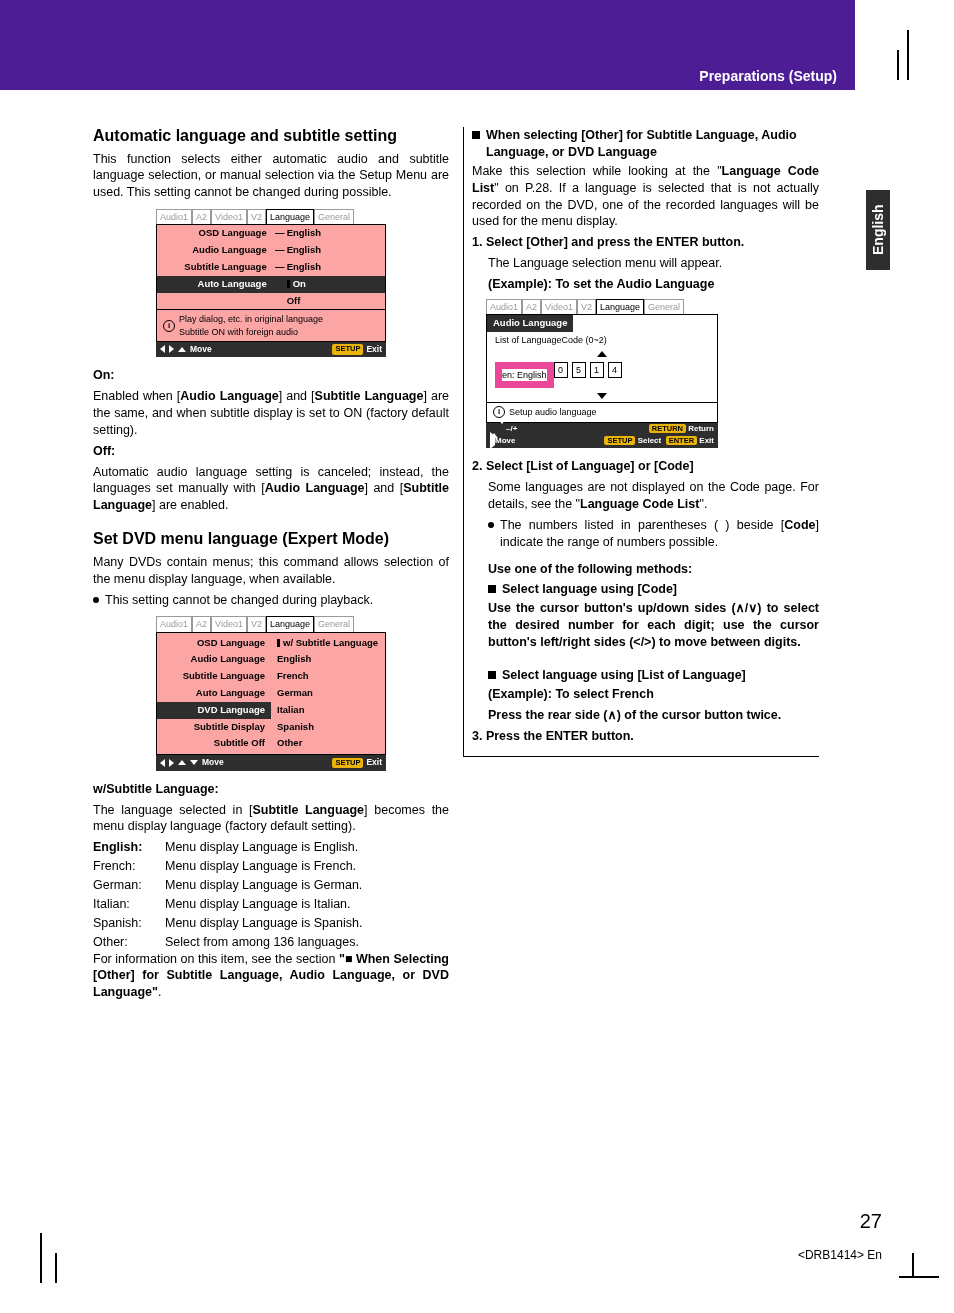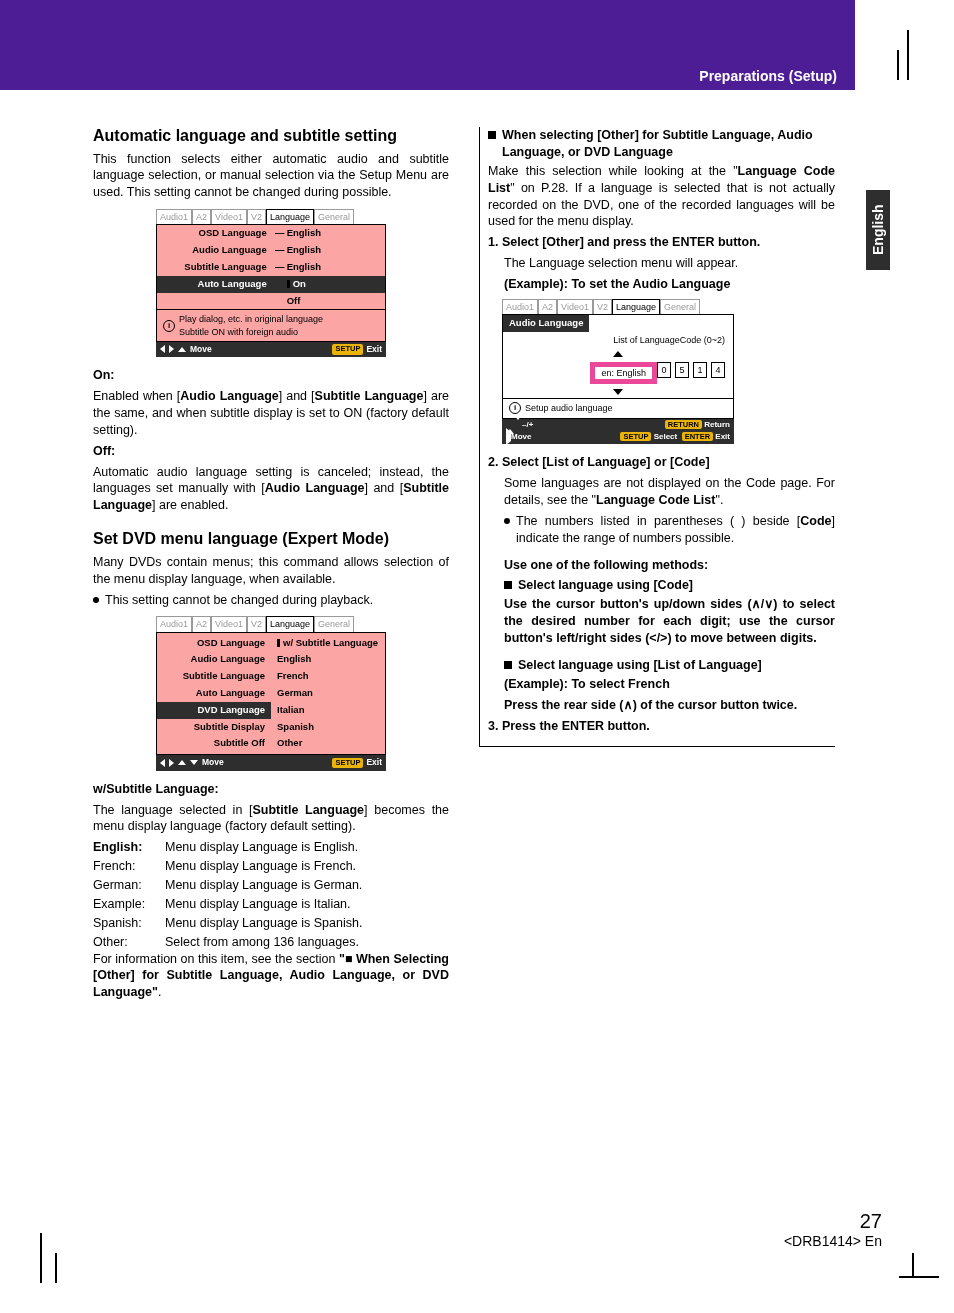--- a/index.html
+++ b/index.html
@@ -12,21 +12,21 @@
   .crop-tr:after{content:"";position:absolute;right:55px;top:50px;width:2px;height:30px;background:#000}
   .crop-bl{position:absolute;left:0;bottom:0;width:80px;height:90px}
   .crop-bl:before{content:"";position:absolute;left:40px;bottom:30px;width:2px;height:50px;background:#000}
   .crop-bl:after{content:"";position:absolute;left:55px;bottom:30px;width:2px;height:30px;background:#000}
   .crop-br{position:absolute;right:0;bottom:0;width:60px;height:60px}
   .crop-br:before{content:"";position:absolute;right:15px;bottom:35px;width:40px;height:2px;background:#000}
   .crop-br:after{content:"";position:absolute;right:40px;bottom:35px;width:2px;height:25px;background:#000}
   .topband{position:absolute;left:0;top:0;width:855px;height:90px;background:#4c1d95}
   .topband-label{position:absolute;right:18px;bottom:6px;color:#fff;font-weight:bold;font-size:14px}
   .lang-tab{position:absolute;right:64px;top:190px;width:24px;height:80px;background:#2e2e2e;color:#fff;writing-mode:vertical-rl;transform:rotate(180deg);text-align:center;font-weight:bold;font-size:14px;display:flex;align-items:center;justify-content:center}
-  .content{position:absolute;left:93px;top:125px;width:742px;display:flex;gap:30px}
+  .content{position:absolute;left:93px;top:125px;width:742px;display:flex;gap:14px}
   .col{width:356px;font-size:12.5px;line-height:1.35}
   h2{font-size:16px;font-weight:bold;margin:0 0 4px}
   p{margin:0 0 4px;text-align:justify}
   .just{text-align:justify}
   b{font-weight:bold}
   .osd{margin:8px auto 10px;width:230px;font-size:10px}
   .osd-tabs{display:flex}
   .osd-tab{border:1px solid #9a9a9a;border-bottom:none;padding:1px 3px;color:#9a9a9a;font-size:9px;white-space:nowrap}
   .osd-tab.active{border-color:#000;color:#000;background:#fff;font-weight:normal}
   .osd-body{border:1px solid #000;background:#fca5a5}
@@ -57,31 +57,31 @@
   .osd2-row .l{width:50%;text-align:right;padding:2px 6px}
   .osd2-row .r{width:50%;padding:2px 6px}
   .osd2-row.sel .l{background:#2e2e2e;color:#fff}
   .osd2-row .r.marker:before{content:"";display:inline-block;width:3px;height:8px;background:#000;margin-right:3px;vertical-align:middle}
   .rightbox{border-left:1px solid #000;border-bottom:1px solid #000;padding-left:8px;padding-bottom:8px}
   .step{margin:4px 0}
   .indent{margin-left:16px}
   .osd3{margin:6px 0 10px 14px;width:232px;font-size:10px}
   .osd3-body{border:1px solid #000}
   .osd3-hdr{background:#2e2e2e;color:#fff;font-weight:bold;padding:2px 6px;font-size:9.5px;display:inline-block}
-  .osd3-row{display:flex;justify-content:flex-end;padding:2px 8px;font-size:9px}
+  .osd3-row{display:flex;justify-content:flex-start;padding:2px 8px;font-size:9px}
   .osd3-center{text-align:center;font-size:9px}
   .digits{display:flex;gap:4px;justify-content:center}
   .digit{border:1px solid #000;width:12px;height:14px;font-size:9px;text-align:center;line-height:14px}
   .tri2{display:inline-block;width:0;height:0;border-left:5px solid transparent;border-right:5px solid transparent}
   .tri2.up{border-bottom:6px solid #000}
   .tri2.dn{border-top:6px solid #000}
   .osd3-foot{background:#2e2e2e;color:#fff;font-size:8px;font-weight:bold}
   .osd3-foot .r1,.osd3-foot .r2{display:flex;justify-content:space-between;align-items:center;padding:1px 4px}
   .pagenum{position:absolute;right:72px;bottom:80px;font-size:20px}
-  .docid{position:absolute;right:72px;bottom:64px;font-size:14px}
+  .docid{position:absolute;right:72px;bottom:51px;font-size:12px}
 </style>
 </head>
 <body>
 
 <div class="page">
   <div class="crop-tl"></div>
   <div class="crop-tr"></div>
   <div class="crop-bl"></div>
   <div class="crop-br"></div>
 
@@ -221,21 +221,21 @@
 
       <p><b>w/Subtitle Language:</b></p>
       <p class="just"><span>The language selected in [</span><b>Subtitle Language</b><span>] becomes the menu display language (factory default setting).</span></p>
       <div class="deflist">
         <div>English:</div>
           <div>Menu display Language is English.</div>
         <div>French:</div>
           <div>Menu display Language is French.</div>
         <div>German:</div>
           <div>Menu display Language is German.</div>
-        <div>Example:</div>
+        <div>Italian:</div>
           <div>Menu display Language is Italian.</div>
         <div>Spanish:</div>
           <div>Menu display Language is Spanish.</div>
         <div>Other:</div>
           <div>Select from among 136 languages.</div>
       </div>
       <p class="just"><span>For information on this item, see the section </span><b>"■ When Selecting [Other] for Subtitle Language, Audio Language, or DVD Language"</b><span>.</span></p>
     </div>
 
     <div class="col">
@@ -260,21 +260,21 @@
             <div class="osd-tab">General</div>
           </div>
           <div class="osd3-body">
             <div><span class="osd3-hdr">Audio Language</span></div>
             <div class="osd3-row">
                 <span>List of Language</span>
                 <span>Code (0~2)</span>
               </div>
             <div class="osd3-center"><span class="tri2 up"></span></div>
             <div class="osd3-row">
-              <span style="border:5px solid #ec4899;padding:0 6px">en: English</span>
+              <span style="border:7px solid #ec4899;padding:0 0">en: English</span>
               <span class="digits">
                 <span class="digit">0</span>
                 <span class="digit">5</span>
                 <span class="digit">1</span>
                 <span class="digit">4</span>
               </span>
             </div>
             <div class="osd3-center"><span class="tri2 dn"></span></div>
             <div class="osd-info" style="border-top:1px solid #000">
                 <span class="iicon">i</span>
@@ -300,21 +300,21 @@
             <span class="just"><span>The numbers listed in parentheses ( ) beside [</span><b>Code</b><span>] indicate the range of numbers possible.</span></span>
           </div>
 
         <p class="indent" style="margin-top:10px"><b>Use one of the following methods:</b></p>
         <div class="bullet-row indent">
             <span class="sq"></span>
             <b>Select language using [Code]</b>
           </div>
         <p class="just indent"><b>Use the cursor button's up/down sides (∧/∨) to select the desired number for each digit; use the cursor button's left/right sides (&lt;/&gt;) to move between digits.</b></p>
 
-        <div class="bullet-row indent" style="margin-top:10px">
+        <div class="bullet-row indent" style="margin-top:16px">
             <span class="sq"></span>
             <b>Select language using [List of Language]</b>
           </div>
         <p class="indent"><b>(Example): To select French</b></p>
         <p class="indent"><b>Press the rear side (∧) of the cursor button twice.</b></p>
         <p class="step"><b>3. Press the ENTER button.</b></p>
       </div>
     </div>
   </div>
 

